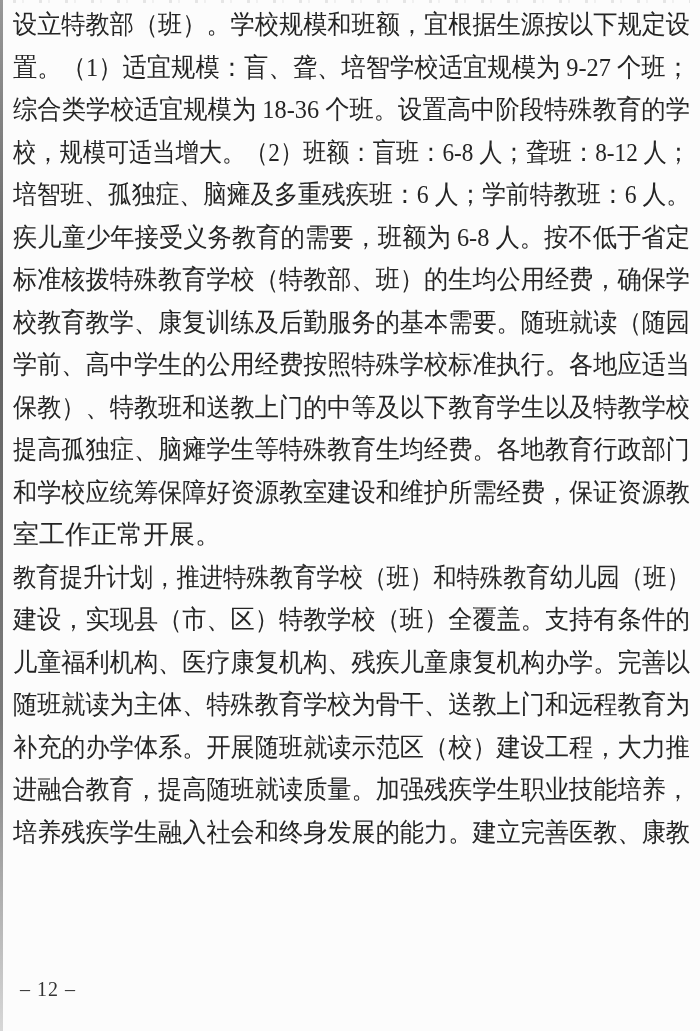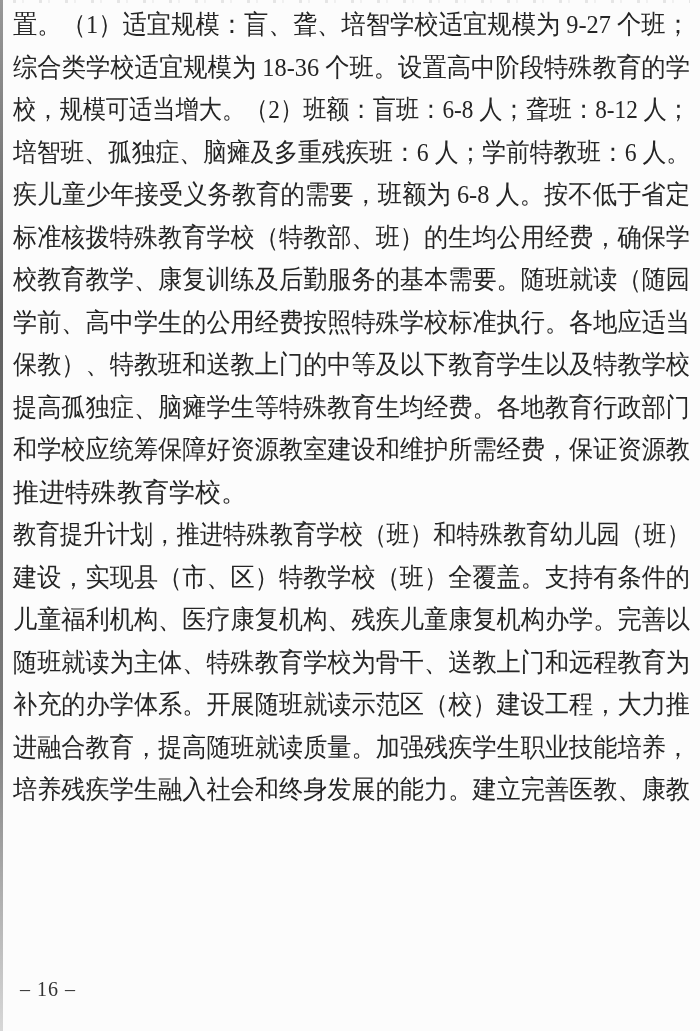--- a/index.html
+++ b/index.html
@@ -71,34 +71,35 @@
     letter-spacing: 1px;
   }
 </style>
 </head>
 <body>
 
 <div class="page">
   <div class="left-edge"></div>
   <div class="top-artifact"></div>
   <div class="doc-body">
+      <div class="line"><span class="wrap" style="transform: scaleX(0.929945);"><span>设立特教部（班）。学校规模和班额，宜根据生源按以下规定设</span></span></div>
       <div class="line"><span class="wrap" style="transform: scaleX(0.935507);"><span>置。（1）适宜规模：盲、聋、培智学校适宜规模为 9-27 个班；</span></span></div>
       <div class="line"><span class="wrap" style="transform: scaleX(0.935507);"><span>综合类学校适宜规模为 18-36 个班。设置高中阶段特殊教育的学</span></span></div>
       <div class="line"><span class="wrap" style="transform: scaleX(0.892753);"><span>校，规模可适当增大。（2）班额：盲班：6-8 人；聋班：8-12 人；</span></span></div>
       <div class="line"><span class="wrap" style="transform: scaleX(0.91363);"><span>培智班、孤独症、脑瘫及多重残疾班：6 人；学前特教班：6 人。</span></span></div>
       <div class="line"><span class="wrap" style="transform: scaleX(0.935507);"><span>疾儿童少年接受义务教育的需要，班额为 6-8 人。按不低于省定</span></span></div>
       <div class="line"><span class="wrap" style="transform: scaleX(0.929945);"><span>标准核拨特殊教育学校（特教部、班）的生均公用经费，确保学</span></span></div>
       <div class="line"><span class="wrap" style="transform: scaleX(0.929945);"><span>校教育教学、康复训练及后勤服务的基本需要。随班就读（随园</span></span></div>
       <div class="line"><span class="wrap" style="transform: scaleX(0.929945);"><span>学前、高中学生的公用经费按照特殊学校标准执行。各地应适当</span></span></div>
       <div class="line"><span class="wrap" style="transform: scaleX(0.929945);"><span>保教）、特教班和送教上门的中等及以下教育学生以及特教学校</span></span></div>
       <div class="line"><span class="wrap" style="transform: scaleX(0.929945);"><span>提高孤独症、脑瘫学生等特殊教育生均经费。各地教育行政部门</span></span></div>
       <div class="line"><span class="wrap" style="transform: scaleX(0.929945);"><span>和学校应统筹保障好资源教室建设和维护所需经费，保证资源教</span></span></div>
-      <div class="line"><span class="wrap"><span>推进特殊教育学校。</span></span></div>
+      <div class="line"><span class="wrap"><span>室工作正常开展。</span></span></div>
       <div class="line"><span class="wrap" style="transform: scaleX(0.897878);"><span>教育提升计划，推进特殊教育学校（班）和特殊教育幼儿园（班）</span></span></div>
       <div class="line"><span class="wrap" style="transform: scaleX(0.929945);"><span>建设，实现县（市、区）特教学校（班）全覆盖。支持有条件的</span></span></div>
       <div class="line"><span class="wrap" style="transform: scaleX(0.929945);"><span>儿童福利机构、医疗康复机构、残疾儿童康复机构办学。完善以</span></span></div>
       <div class="line"><span class="wrap" style="transform: scaleX(0.929945);"><span>随班就读为主体、特殊教育学校为骨干、送教上门和远程教育为</span></span></div>
       <div class="line"><span class="wrap" style="transform: scaleX(0.929945);"><span>补充的办学体系。开展随班就读示范区（校）建设工程，大力推</span></span></div>
       <div class="line"><span class="wrap" style="transform: scaleX(0.929945);"><span>进融合教育，提高随班就读质量。加强残疾学生职业技能培养，</span></span></div>
       <div class="line"><span class="wrap" style="transform: scaleX(0.929945);"><span>培养残疾学生融入社会和终身发展的能力。建立完善医教、康教</span></span></div>
     </div>
-  <div class="page-number">– 16 –</div>
+  <div class="page-number">– 12 –</div>
 </div>
 
 </body></html>

